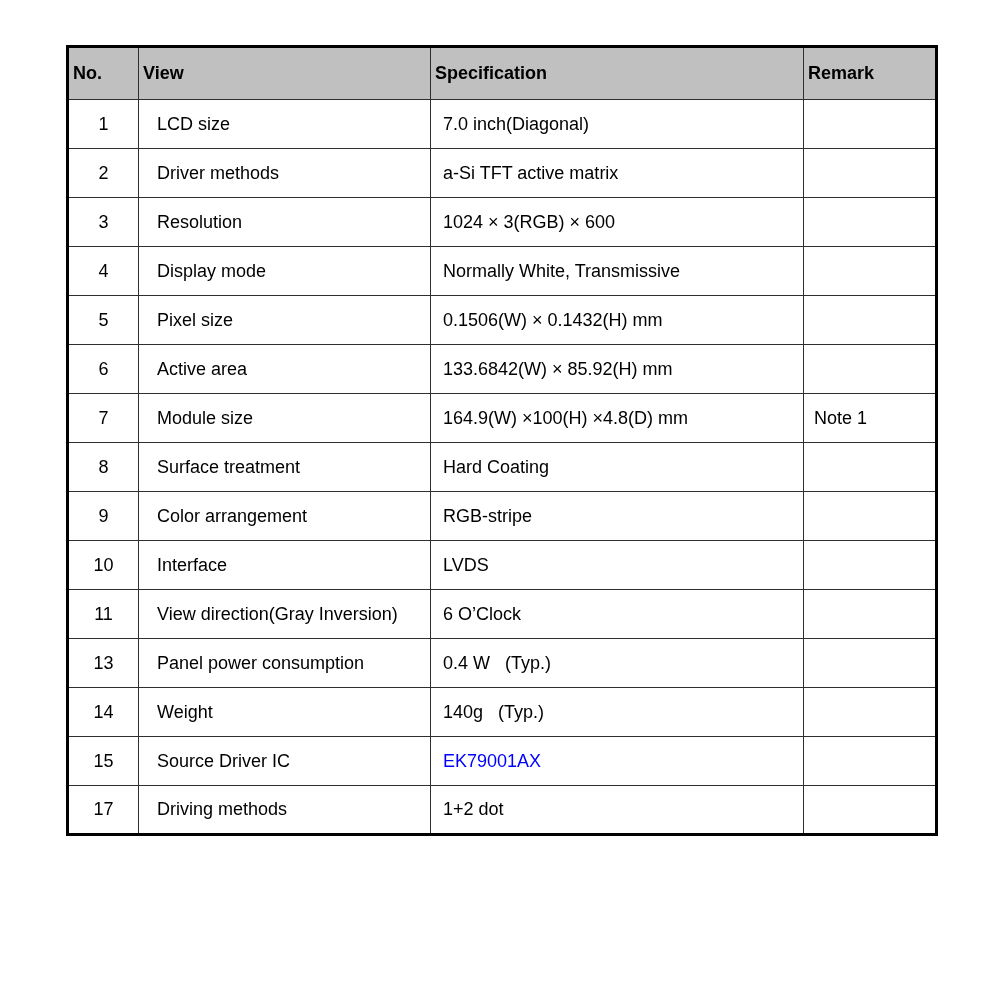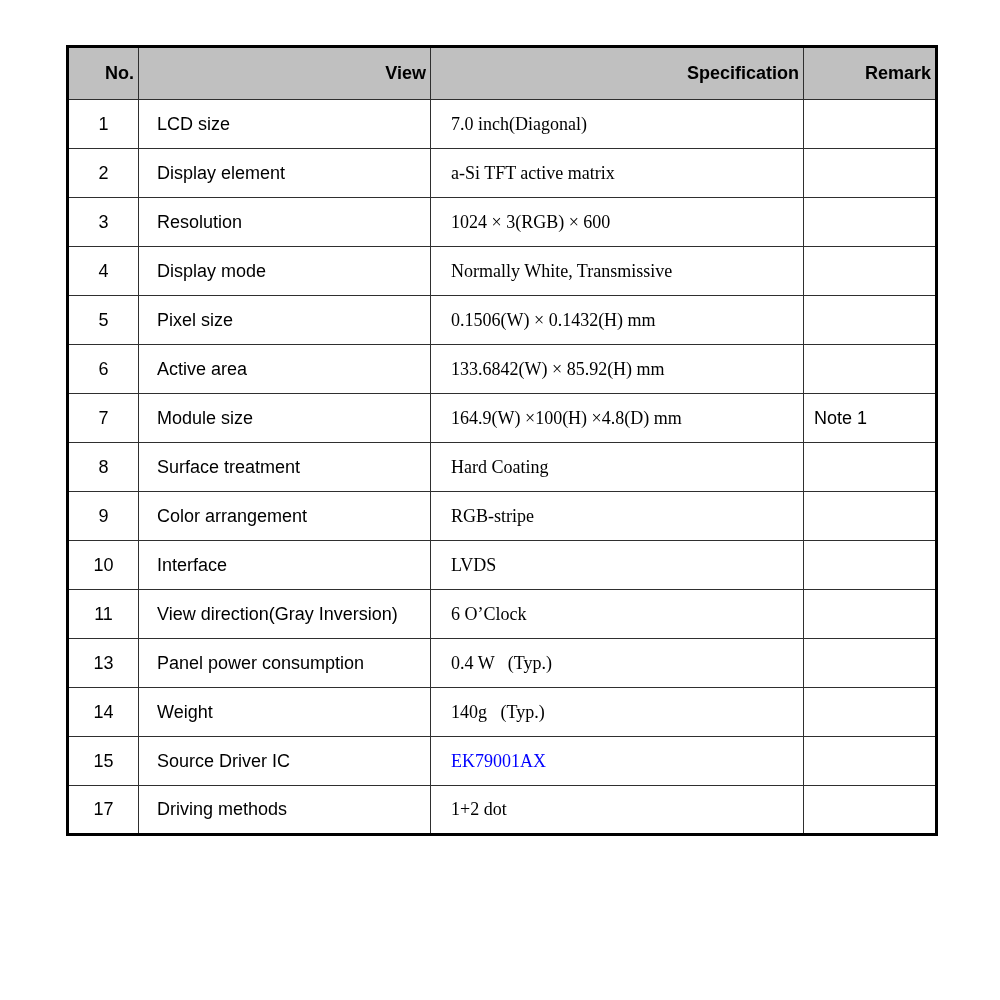--- a/index.html
+++ b/index.html
@@ -25,39 +25,38 @@
   th, td {
     border: 1.5px solid #2f2f2f;
     box-sizing: border-box;
     font-size: 18px;
     vertical-align: middle;
     overflow: hidden;
   }
   th {
     background: var(--header-bg, #c0c0c0);
     font-weight: bold;
-    text-align: right;
+    text-align: left;
     height: 53px;
     padding: 0 4px;
   }
   td {
     height: 49px;
     padding: 0 10px;
   }
   td.no {
     text-align: center;
     padding: 0 2px;
   }
   td.item {
     padding-left: 18px;
   }
   td.spec {
-    padding-left: 20px;
+    padding-left: 12px;
     white-space: pre;
-    font-family: Liberation Serif, serif;
   }
   td.remark {
     padding-left: 10px;
   }
   td.spec.blue {
     color: var(--link-blue, #0000ff);
   }
 </style>
 </head>
 <body>
@@ -80,21 +79,21 @@
     </thead>
     <tbody id="spec-tbody">
         <tr>
     <td class="no">1</td>
     <td class="item">LCD size</td>
     <td class="spec">7.0 inch(Diagonal)</td>
     <td class="remark"></td>
   </tr>
         <tr>
     <td class="no">2</td>
-    <td class="item">Display element</td>
+    <td class="item">Driver methods</td>
     <td class="spec">a-Si TFT active matrix</td>
     <td class="remark"></td>
   </tr>
         <tr>
     <td class="no">3</td>
     <td class="item">Resolution</td>
     <td class="spec">1024 × 3(RGB) × 600</td>
     <td class="remark"></td>
   </tr>
         <tr>

